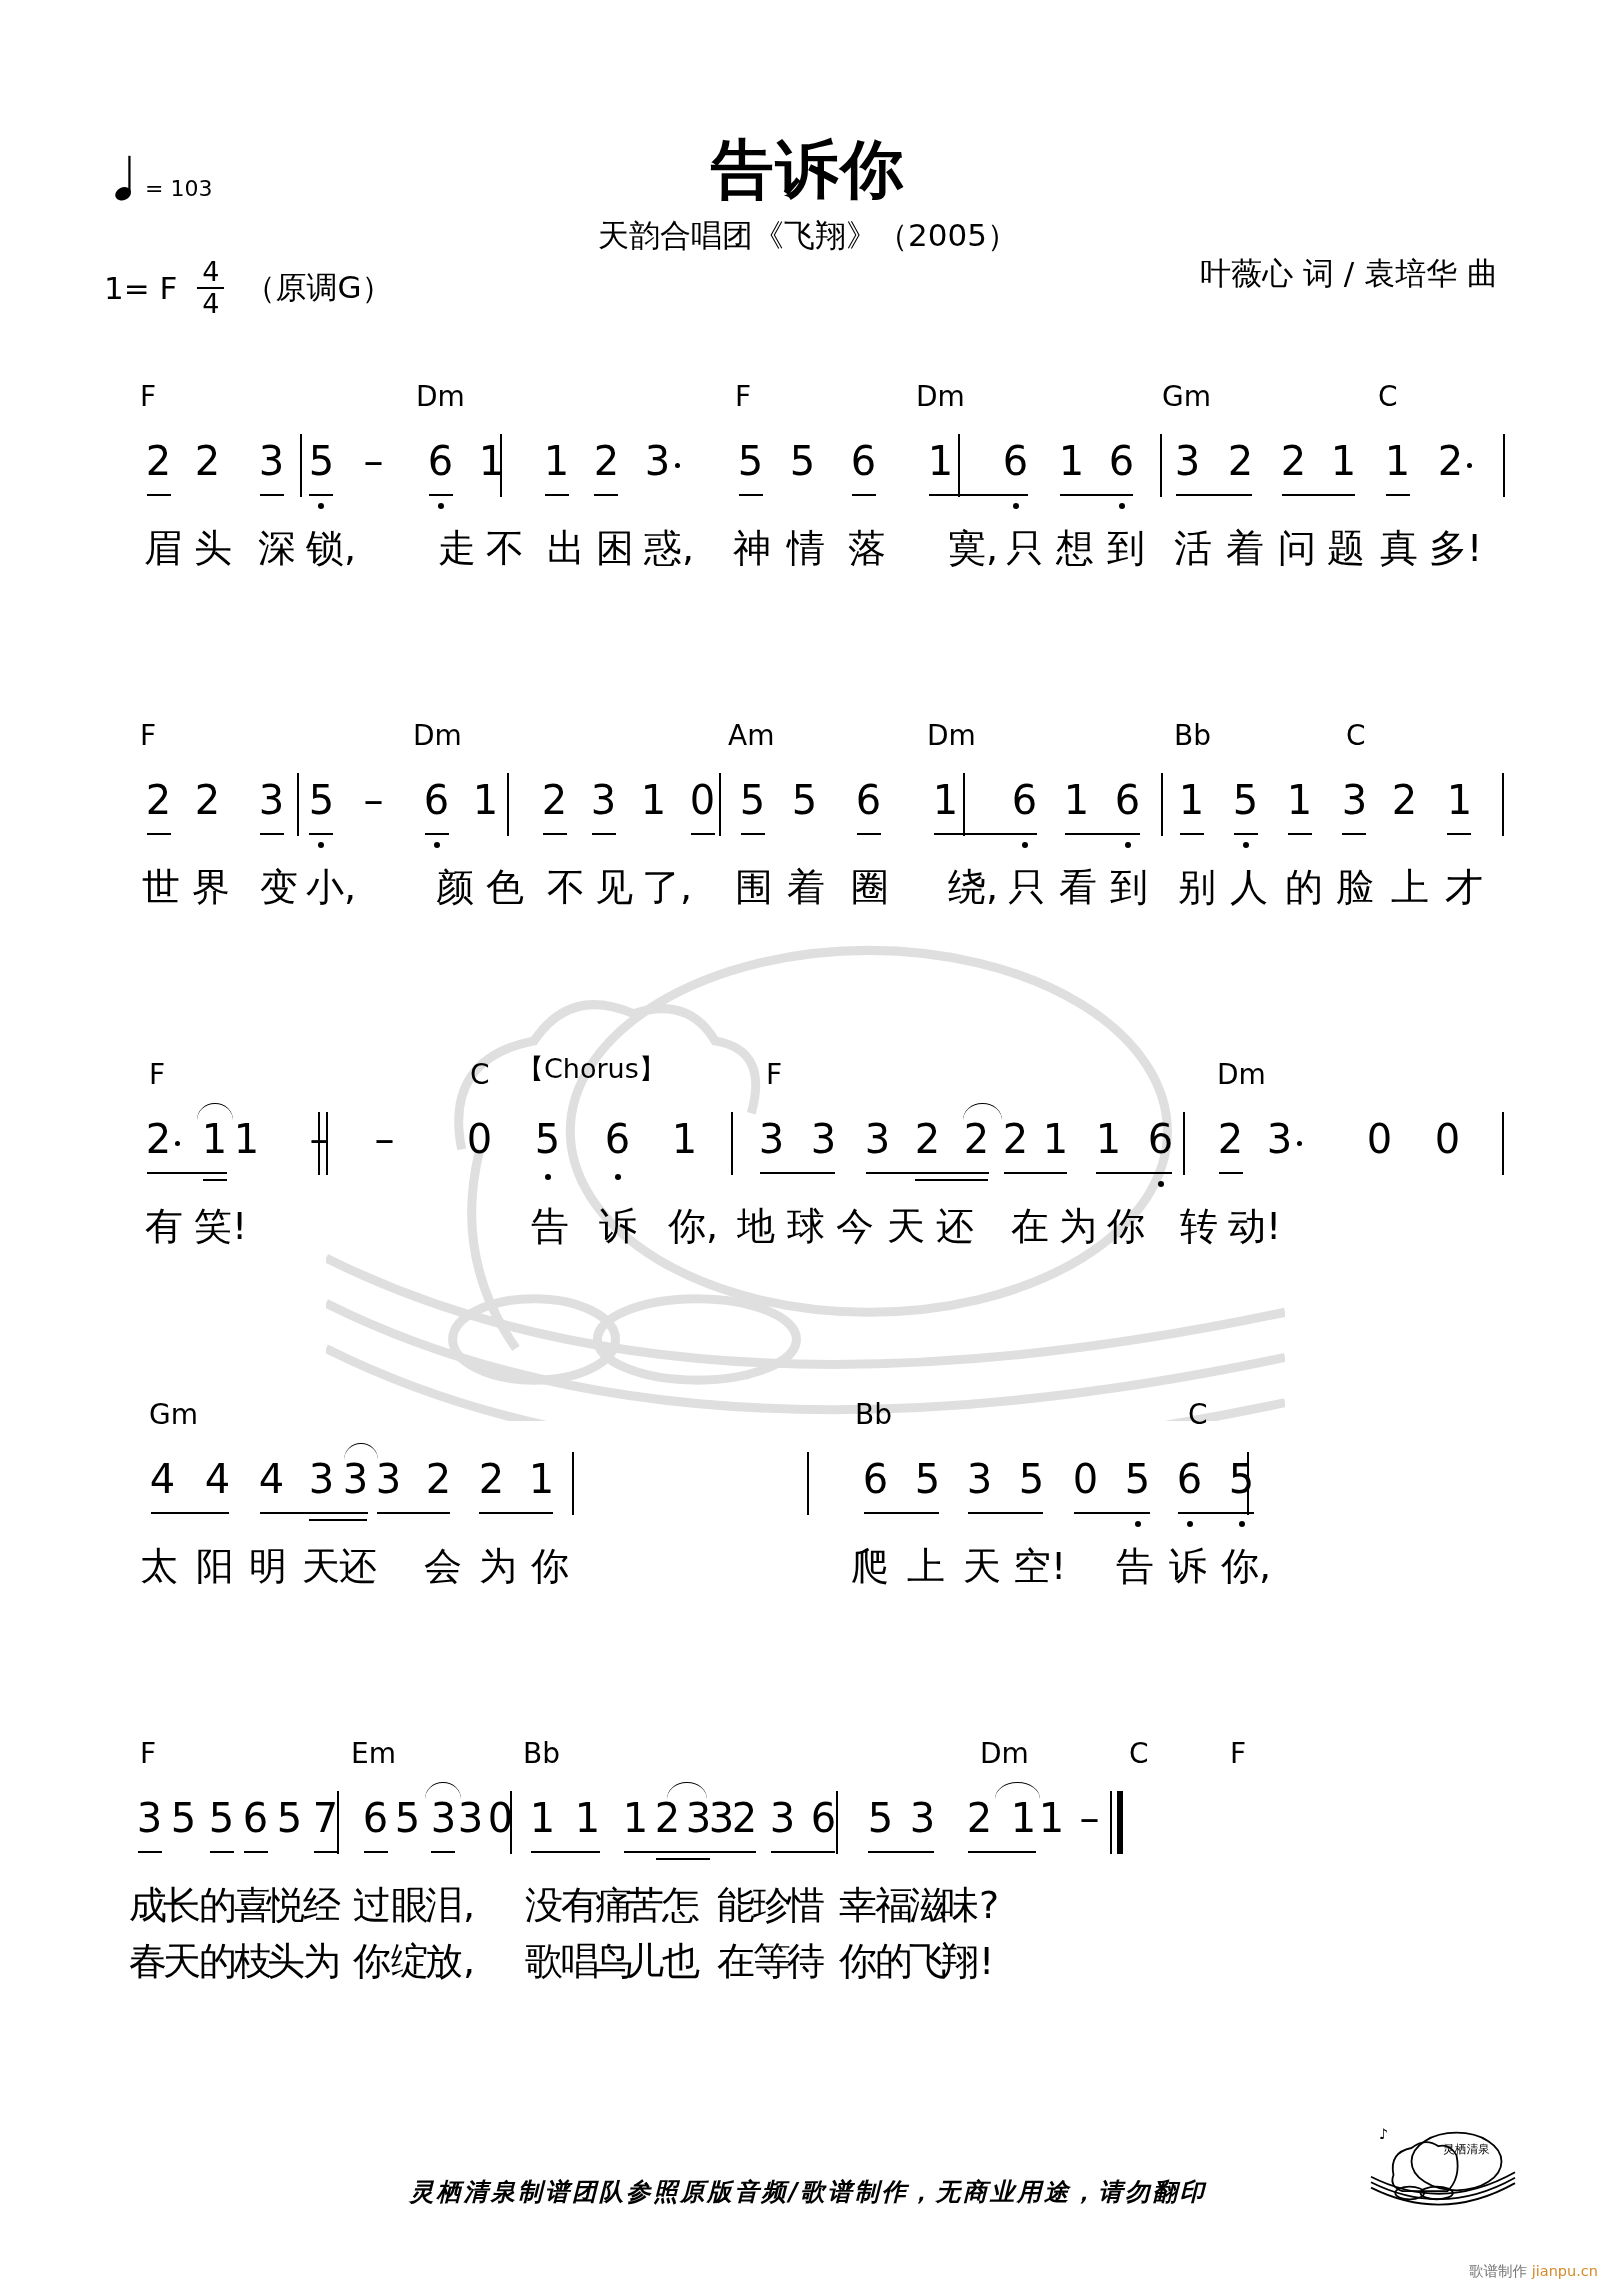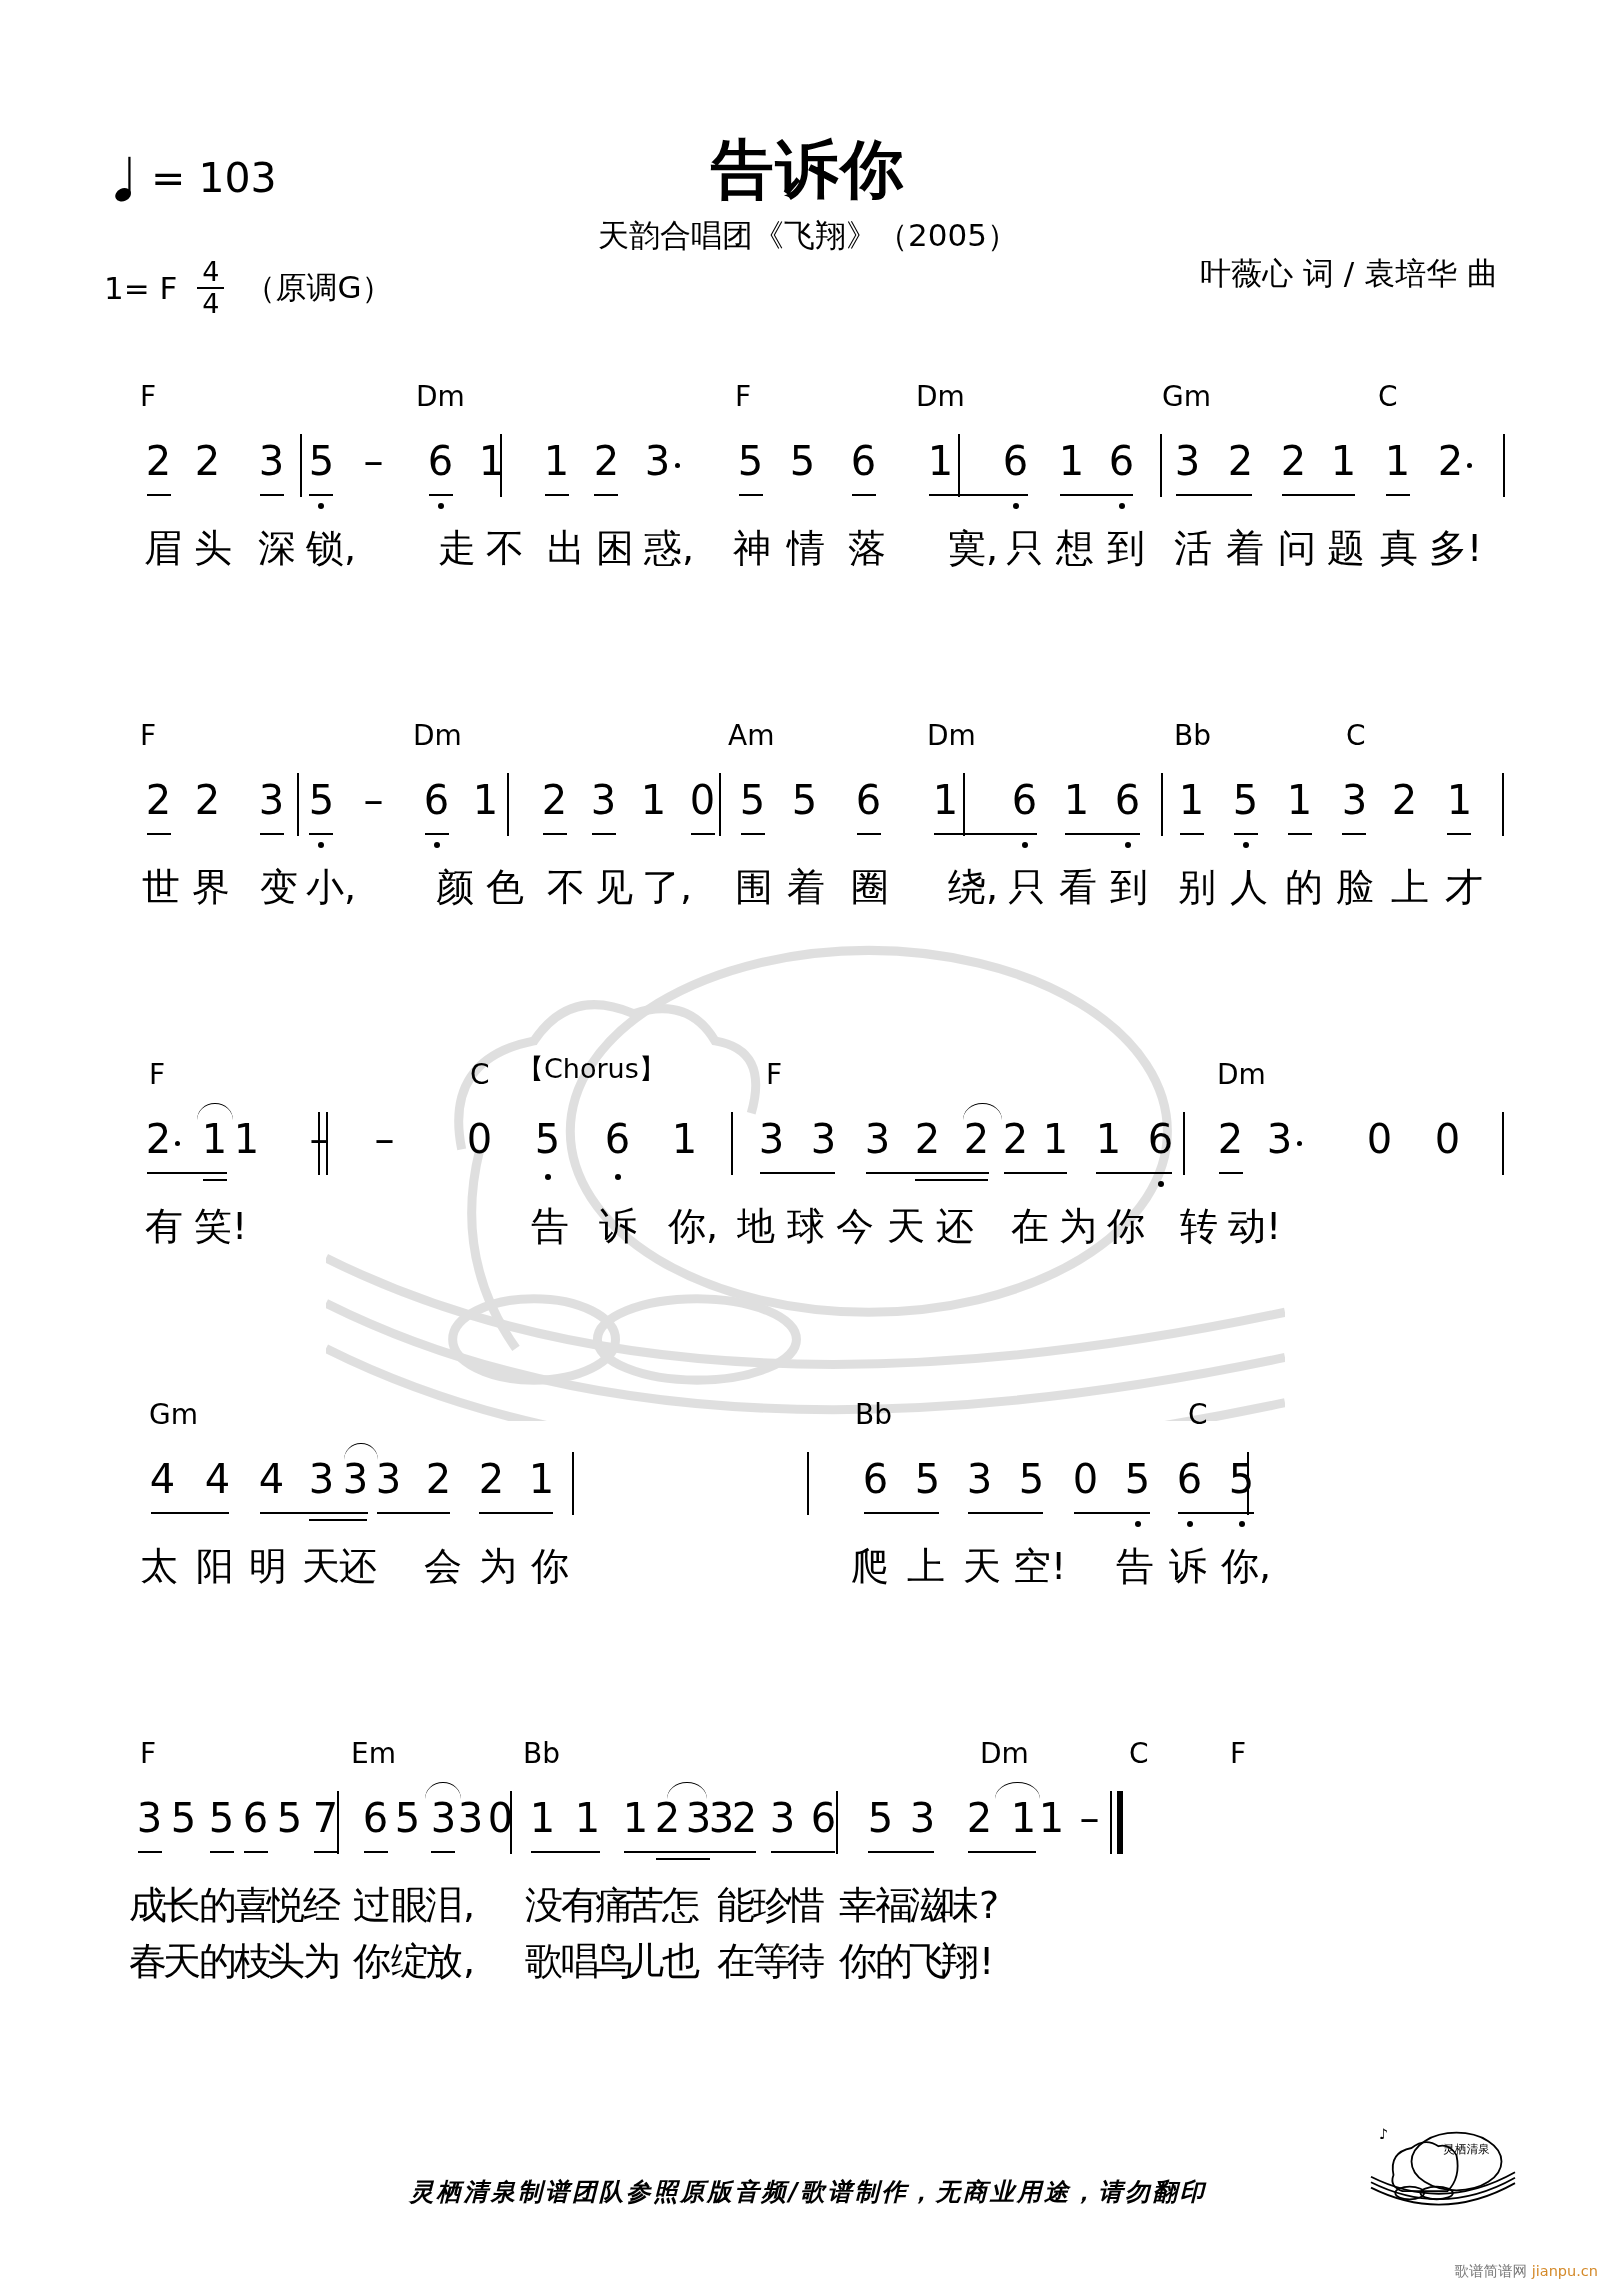--- a/index.html
+++ b/index.html
@@ -1,21 +1,21 @@
 <!DOCTYPE html>
 <html style="font-size:14.5px"><head>
 <meta charset="utf-8">
 <style>
   html, body { margin: 0; padding: 0; background: #ffffff; }
   body { width: 1616px; height: 2285px; position: relative; overflow: hidden;
          font-family: "DejaVu Sans", "Liberation Sans", sans-serif; color: #000; }
   .abs { position: absolute; }
   .title { left: 0; width: 1616px; top: 127px; text-align: center; font-size: 63px; font-weight: bold; letter-spacing: 1.8px; }
   .subtitle { left: 0; width: 1616px; top: 215px; text-align: center; font-size: 31px; }
-  .tempo { left: 113px; top: 154px; font-size: 41px; display: flex; align-items: flex-end; gap: 16px; }
+  .tempo { left: 113px; top: 154px; font-size: 22px; display: flex; align-items: flex-end; gap: 10px; }
   .key { left: 104px; top: 258px; font-size: 31px; display: flex; align-items: center; gap: 20px; }
   .timesig { display: inline-flex; flex-direction: column; align-items: center; font-size: 27px; line-height: 27px; }
   .timesig .bar { width: 27px; height: 1.8px; background: #000; margin: 1.8px 0; }
   .credits { right: 118px; top: 253px; font-size: 31px; }
   .watermark { left: 326px; top: 914px; width: 959px; height: 507px; opacity: 0.12; }
   .system { position: absolute; left: 0; width: 1616px; }
   .chord { position: absolute; font-size: 28px; top: 0; }
   .note { position: absolute; font-size: 40px; top: 56px; width: 27px; text-align: center; line-height: 51px; }
   .ul { position: absolute; height: 1.8px; background: #000; }
   .dot-below { position: absolute; width: 6.3px; height: 6.3px; border-radius: 50%; background: #000; }
@@ -454,16 +454,16 @@
     <ellipse cx="78" cy="80" rx="18" ry="7"></ellipse>
     <path d="M5 62 q80 40 160 -5"></path>
     <path d="M5 68 q80 40 160 -5"></path>
     <path d="M5 74 q80 40 160 -5"></path>
   </g>
   <text x="14" y="20" font-size="16" font-family="DejaVu Sans, sans-serif">♪</text>
   <text x="85" y="35" font-size="13" font-family="DejaVu Sans, sans-serif">灵栖清泉</text>
 </svg>
 
 <div class="abs site">
-  <span style="color:#777">歌谱简谱网</span>
+  <span style="color:#777">歌谱制作</span>
   <span>jianpu.cn</span>
 </div>
 
 
 </body></html>

